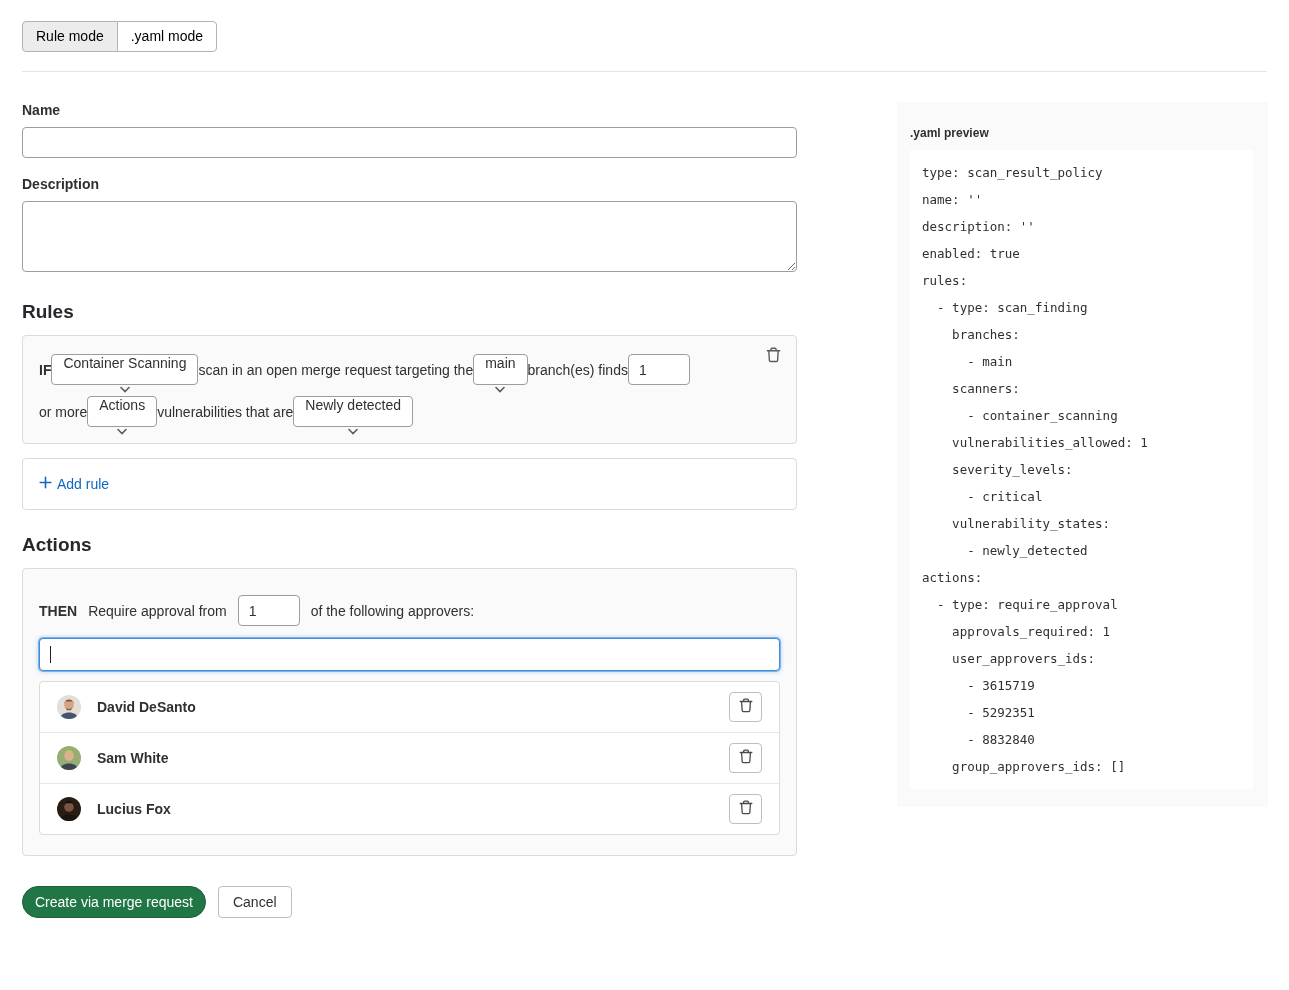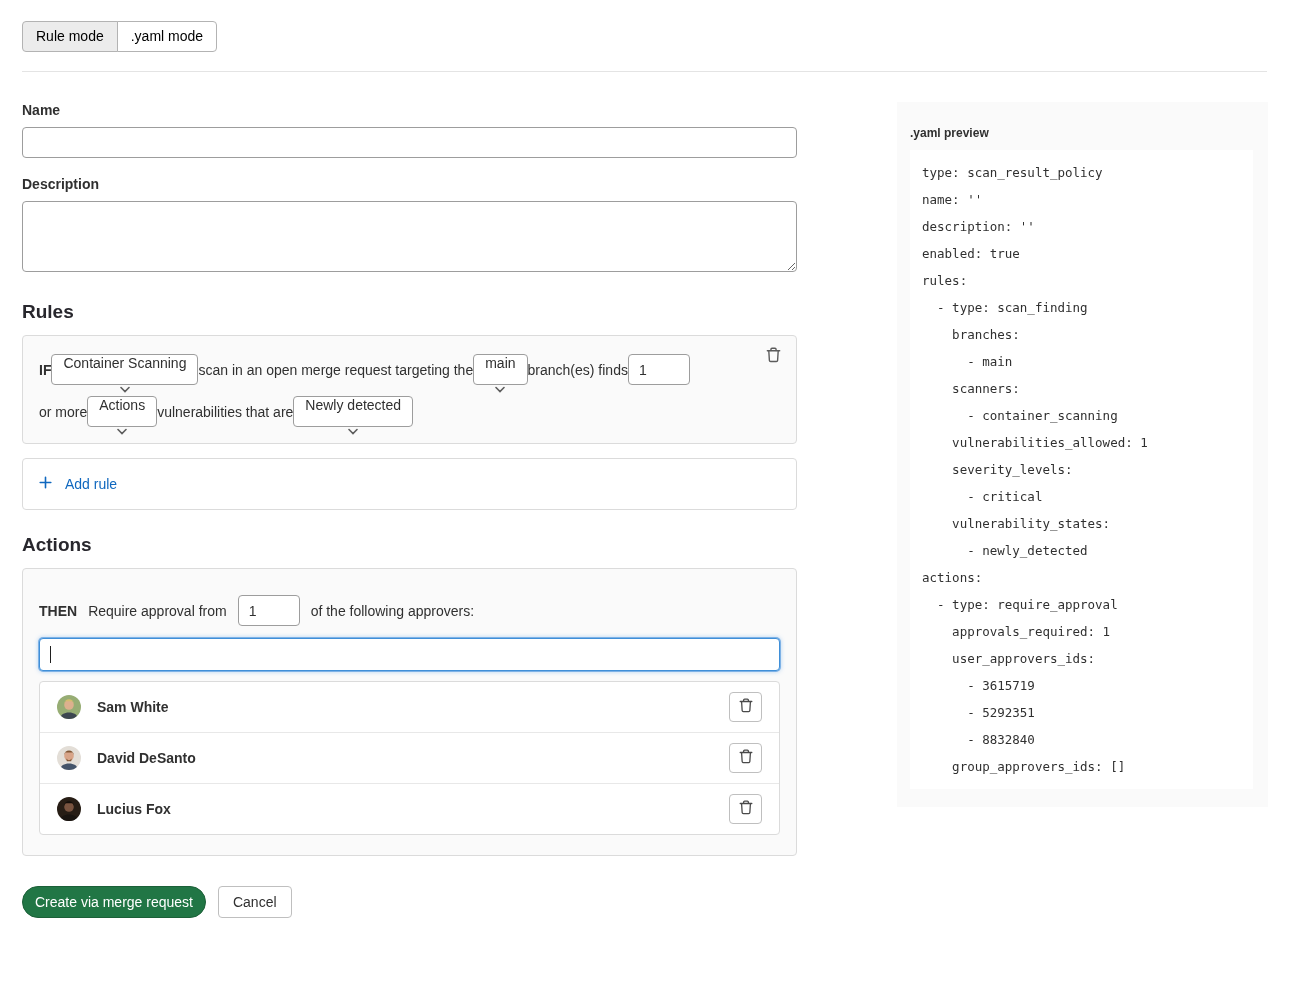--- a/index.html
+++ b/index.html
@@ -63,21 +63,21 @@
     padding:0 10px; font:inherit; color:#303030; background:#fff;
   }
   .icon-btn {
     position:absolute; top:9px; right:13px; background:none; border:none;
     padding:2px; cursor:pointer; line-height:0;
   }
 
   .add-rule-card { background:#fff; padding:17px 16px; margin-bottom:19px; }
   .link-btn {
     color:#1068bf; background:none; border:none; font:inherit; cursor:pointer;
-    display:inline-flex; align-items:center; gap:13px; padding:0;
+    display:inline-flex; align-items:center; gap:5px; padding:0;
   }
 
   .actions-card { background:#fafafa; padding:26px 16px 20px 16px; }
   .then-row { display:flex; align-items:center; gap:11px; }
   .search-input {
     margin-top:12px; height:33px; background:#fff; border:1px solid #3f8fd8;
     border-radius:4px; box-shadow:0 0 0 1px #7eb2e6, 0 0 4px 1px rgba(99,166,233,.45);
     display:flex; align-items:center; padding:0 10px; cursor:text;
   }
   .caret { width:1px; height:17px; background:#1f1f1f; }
@@ -221,51 +221,51 @@
 
         <div class="search-input">
           <span class="caret"></span>
         </div>
 
         <div class="approver-list">
 
           <div class="approver-row">
             <span class="avatar">
               <svg width="24" height="24" viewBox="0 0 24 24">
-                  <rect width="24" height="24" fill="#97ad74"></rect>
-                  <circle cx="12" cy="10" r="4.8" fill="#ddb08e"></circle>
-                  <path d="M7.2 9a4.8 4.8 0 0 1 9.6 0l-1.2-2.7H8.4z" fill="#d6bd6e"></path>
-                  <path d="M3.2 24c0-4.6 4-6.6 8.8-6.6s8.8 2 8.8 6.6z" fill="#3c4650"></path>
-                </svg>
-            </span>
-            <span class="approver-name">Sam White</span>
+                  <rect width="24" height="24" fill="#e3ded7"></rect>
+                  <circle cx="12" cy="10" r="4.8" fill="#d8a488"></circle>
+                  <path d="M7.2 9.2a4.8 4.8 0 0 1 9.6 0l-1.1-2.6H8.3z" fill="#815634"></path>
+                  <path d="M9.3 12.6q2.7 3.2 5.4 0l-.5 2.6h-4.4z" fill="#815634"></path>
+                  <path d="M3.2 24c0-4.6 4-6.6 8.8-6.6s8.8 2 8.8 6.6z" fill="#44546a"></path>
+                </svg>
+            </span>
+            <span class="approver-name">David DeSanto</span>
             <button class="trash-btn">
               <span>
                 <svg width="14" height="15" viewBox="0 0 14 15">
                     <g fill="none" stroke="#4a4a4a" stroke-width="1.3" stroke-linecap="round">
                       <path d="M1.2 3.5h11.6"></path>
                       <path d="M4.6 3.3V2.2c0-.55.45-1 1-1h2.8c.55 0 1 .45 1 1v1.1"></path>
                       <path d="M2.6 3.7l.55 8.8c.04.63.56 1.1 1.2 1.1h5.3c.64 0 1.16-.47 1.2-1.1l.55-8.8"></path>
                     </g>
                   </svg>
               </span>
             </button>
           </div>
 
           <div class="approver-row">
             <span class="avatar">
               <svg width="24" height="24" viewBox="0 0 24 24">
-                  <rect width="24" height="24" fill="#e3ded7"></rect>
-                  <circle cx="12" cy="10" r="4.8" fill="#d8a488"></circle>
-                  <path d="M7.2 9.2a4.8 4.8 0 0 1 9.6 0l-1.1-2.6H8.3z" fill="#815634"></path>
-                  <path d="M9.3 12.6q2.7 3.2 5.4 0l-.5 2.6h-4.4z" fill="#815634"></path>
-                  <path d="M3.2 24c0-4.6 4-6.6 8.8-6.6s8.8 2 8.8 6.6z" fill="#44546a"></path>
-                </svg>
-            </span>
-            <span class="approver-name">David DeSanto</span>
+                  <rect width="24" height="24" fill="#97ad74"></rect>
+                  <circle cx="12" cy="10" r="4.8" fill="#ddb08e"></circle>
+                  <path d="M7.2 9a4.8 4.8 0 0 1 9.6 0l-1.2-2.7H8.4z" fill="#d6bd6e"></path>
+                  <path d="M3.2 24c0-4.6 4-6.6 8.8-6.6s8.8 2 8.8 6.6z" fill="#3c4650"></path>
+                </svg>
+            </span>
+            <span class="approver-name">Sam White</span>
             <button class="trash-btn">
               <span>
                 <svg width="14" height="15" viewBox="0 0 14 15">
                     <g fill="none" stroke="#4a4a4a" stroke-width="1.3" stroke-linecap="round">
                       <path d="M1.2 3.5h11.6"></path>
                       <path d="M4.6 3.3V2.2c0-.55.45-1 1-1h2.8c.55 0 1 .45 1 1v1.1"></path>
                       <path d="M2.6 3.7l.55 8.8c.04.63.56 1.1 1.2 1.1h5.3c.64 0 1.16-.47 1.2-1.1l.55-8.8"></path>
                     </g>
                   </svg>
               </span>

